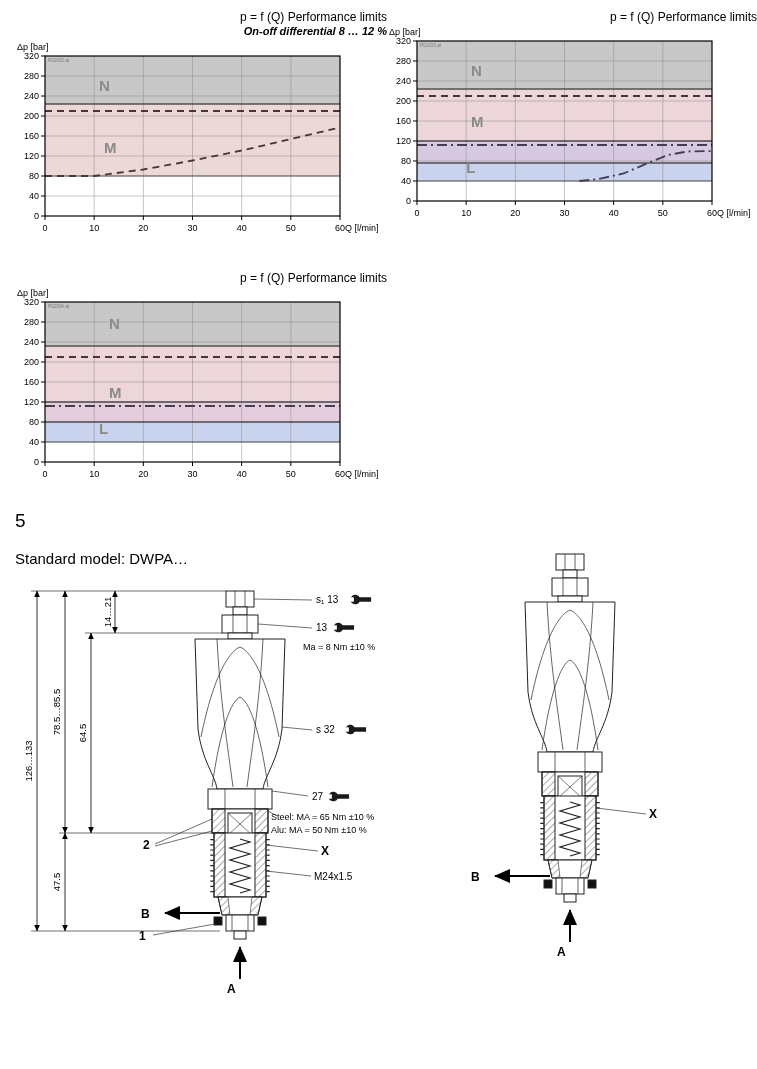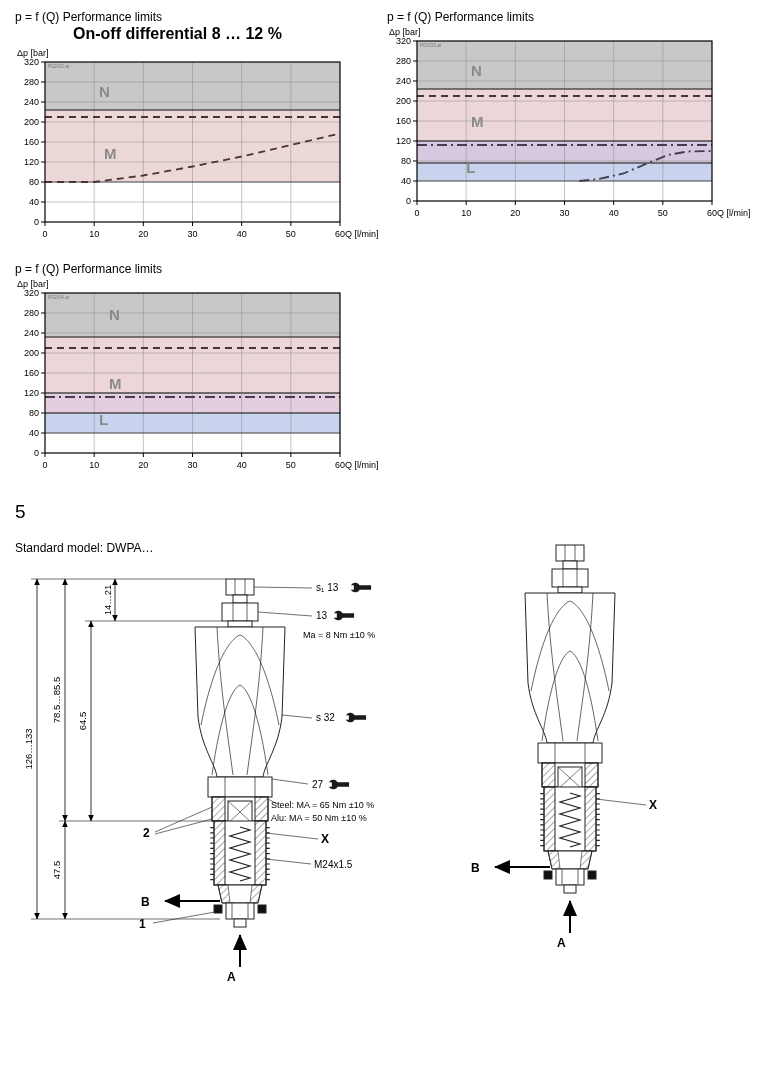--- a/index.html
+++ b/index.html
@@ -1,25 +1,25 @@
 <!DOCTYPE html>
 <html><head>
 <meta charset="utf-8">
 <style>
   html,body{margin:0;padding:0;background:#fff;}
   body{width:757px;height:1069px;overflow:hidden;font-family:"Liberation Sans",sans-serif;color:#000;}
   .page{padding:6px 0 0 15px;width:742px;}
-  .charts-grid{display:grid;grid-template-columns:372px 370px;row-gap:14px;}
+  .charts-grid{display:grid;grid-template-columns:372px 370px;row-gap:29px;text-align:right;}
   .chart-title{font-size:12px;margin:4px 0 1px 0;}
-  .chart-subtitle{font-size:16px;font-weight:bold;margin:0 0 3px 58px;}
+  .chart-subtitle{font-size:11px;font-weight:bold;margin:0 0 3px 58px;font-style:italic;}
   svg.chart{display:block;}
   svg.chart text{font-family:"Liberation Sans",sans-serif;}
   .section-heading{font-size:19px;margin:26px 0 10px 0;display:flex;gap:44px;}
   .drawings-grid{display:grid;grid-template-columns:395px 340px;margin-top:4px;}
-  .drawing-caption{font-size:12px;margin:8px 0 12px 0;}
+  .drawing-caption{font-size:15px;margin:8px 0 12px 0;}
   svg.drawing{display:block;overflow:visible;}
   svg.drawing text{font-family:"Liberation Sans",sans-serif;font-size:10px;fill:#000;}
   svg.drawing text.small{font-size:9px;}
   svg.drawing text.lbl-bold{font-size:12px;font-weight:bold;}
   svg.drawing text.dimtext{font-size:9.5px;}
   .thin line{stroke:#333;stroke-width:0.7;}
   .dimline{stroke:#000;stroke-width:0.8;}
 </style>
 </head>
 <body>

